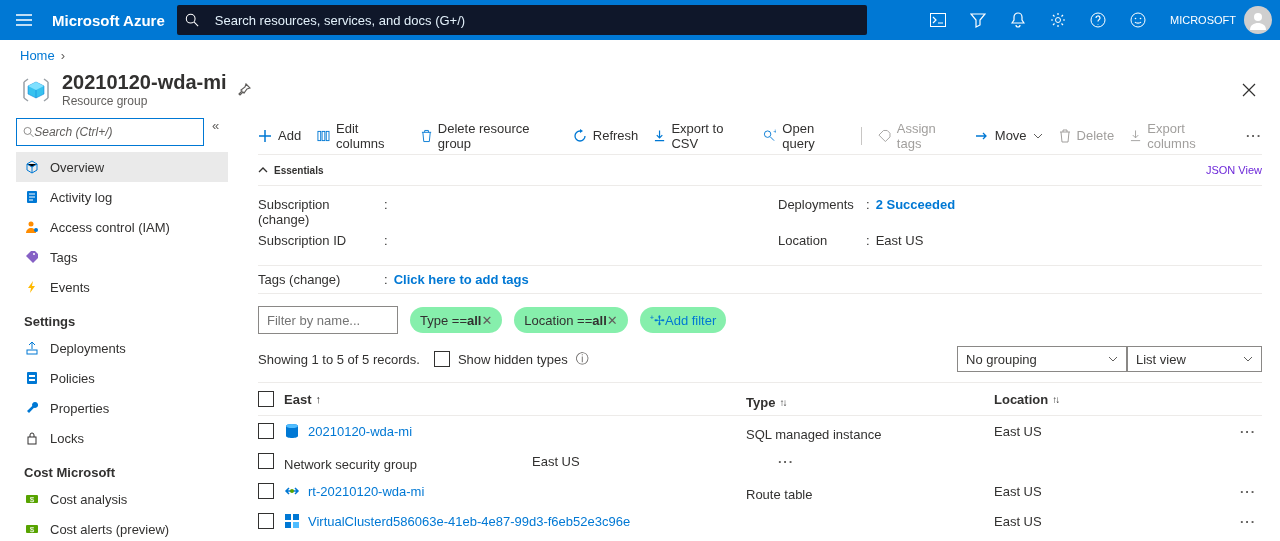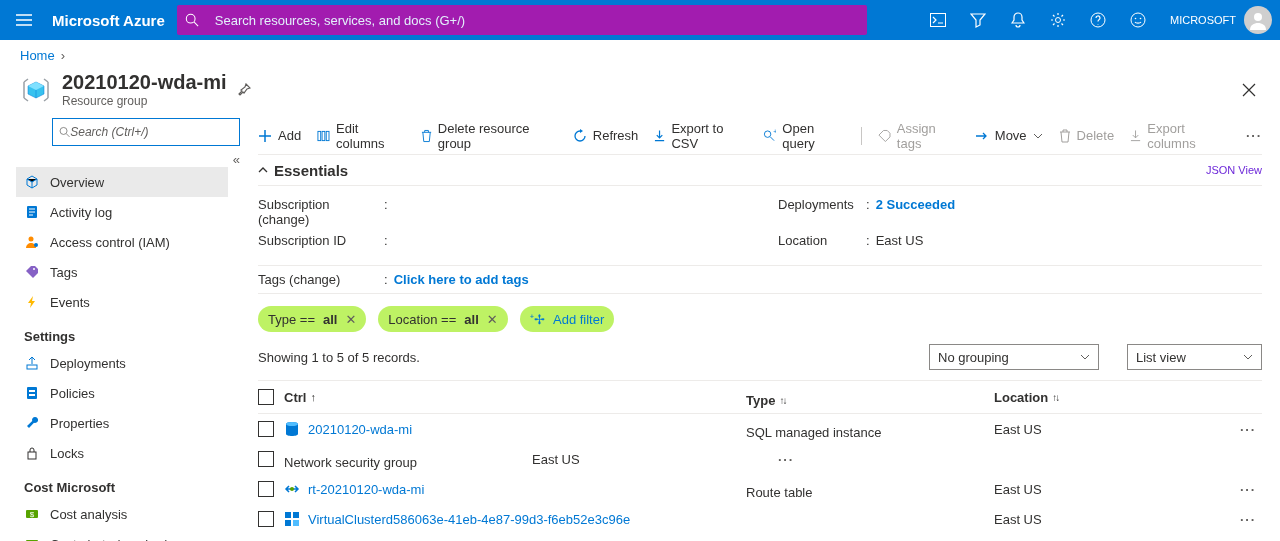--- a/index.html
+++ b/index.html
@@ -1,20 +1,20 @@
 <!DOCTYPE html>
 <html><head>
 <meta charset="utf-8">
 <style>
 * { box-sizing: border-box; margin: 0; padding: 0; font-family: "Segoe UI", Arial, sans-serif; }
 body { background: #fff; font-size: 13px; color: #323130; width: 1280px; height: 541px; overflow: hidden; }
 .topbar { height: 40px; background: #0078d4; display: flex; align-items: center; color: #fff; }
 .hamburger { width: 48px; display: flex; justify-content: center; align-items: center; height: 100%; cursor: pointer; }
 .brand { font-size: 15px; font-weight: 600; padding: 0 12px 0 4px; }
-.search-box { flex: 1; height: 30px; background: #a21caf; border-radius: 2px; display: flex; align-items: center; margin-right: 12px; max-width: 690px; }
+.search-box { flex: 1; height: 30px; background: #0f172a; border-radius: 2px; display: flex; align-items: center; margin-right: 12px; max-width: 690px; }
 .search-box input { background: transparent; border: none; outline: none; color: #fff; font-size: 13px; width: 100%; padding: 0 8px; }
 .search-box input::placeholder { color: #e3f1fb; }
 .search-box .sicon { margin: 0 8px; }
 .top-icons { display: flex; align-items: center; height: 100%; margin-left: auto; }
 .top-icons > div { width: 40px; height: 40px; display: flex; justify-content: center; align-items: center; cursor: pointer; }
 .top-account { padding: 0 8px 0 12px; font-size: 11px; text-align: right; }
 .avatar { width: 28px; height: 28px; border-radius: 50%; background: #cfcfcf; margin-right: 8px; display:flex;align-items:center;justify-content:center;}
 .breadcrumb-row { padding: 8px 0 4px 20px; display:flex; align-items:center; gap:6px; font-size:13px;}
 .breadcrumb-row a { color: #0078d4; text-decoration: none; }
 .page-head { display: flex; align-items: center; padding: 4px 20px 10px; }
@@ -22,46 +22,46 @@
 .page-title { font-size: 20px; font-weight: 600; }
 .page-subtype { font-size: 12px; color: #605e5c; }
 .pin { margin-left: 10px; cursor: pointer; }
 .close-btn { margin-left: auto; cursor: pointer; padding:4px;}
 .body-row { display: flex; height: calc(100% - 120px); }
 .sidebar { width: 240px; padding-left: 16px; }
 .side-search { border: 1px solid #0078d4; height: 28px; display: flex; align-items: center; padding: 0 6px; margin-bottom: 6px; width: 188px; }
 .side-search input { border: none; outline: none; font-size: 12px; width: 100%; }
 .side-search input::placeholder { color: #605e5c; font-style: italic; }
 .collapse-chev { margin-left: 8px; color:#605e5c; cursor:pointer;}
-.side-search-row { display:flex; align-items:flex-end;flex-direction:column;}
+.side-search-row { display:flex; align-items:flex-start;}
 .side-item { display: flex; align-items: center; height: 30px; padding: 0 8px; cursor: pointer; gap: 10px; font-size: 13px; width: 212px; }
 .side-item.selected { background: #eaeaea; }
 .side-item .ic { width: 16px; height: 16px; display:flex; align-items:center; justify-content:center;}
 .side-heading { font-weight: 600; font-size: 13px; padding: 12px 8px 4px; }
 .main { flex: 1; padding: 0 18px 0 18px; overflow:auto;}
 .toolbar { display: flex; align-items: center; height: 36px; gap: 16px; border-bottom: 1px solid transparent;}
 .tbtn { display: flex; align-items: center; gap: 6px; color: #323130; cursor: pointer; font-size: 13px;}
 .tbtn.blueicon svg, .tbtn.blueicon .gl { color: #0078d4; }
 .tbtn.disabled { color: #a19f9d; cursor:default;}
 .tdivider { width:1px; height:18px; background:#c8c6c4;}
 .essentials-bar { display:flex; align-items:center; height:32px; border-top:1px solid #edebe9; border-bottom:1px solid #edebe9;}
-.essentials-bar .ess-label { font-weight:600; font-size:15px;}
+.essentials-bar .ess-label { font-weight:600; font-size:10px;}
 .essentials-bar .chev { margin-right:6px;}
 .json-view { margin-left:auto; color:#6d28d9; cursor:pointer; font-size:11px;}
 .ess-grid { padding: 8px 0 6px; font-size:13px;}
 .ess-row { display:flex; padding:3px 0;}
 .ess-left { width: 520px; display:flex;}
 .ess-right { flex:1; display:flex;}
 .ess-key { color:#323130; width:120px;}
 .ess-sep { padding:0 6px;}
 .ess-val a { color:#0078d4; text-decoration:none;font-weight:bold;}
 .tags-row { border-top:1px solid #edebe9; border-bottom:1px solid #edebe9; padding:6px 0; display:flex; font-size:13px;margin-top:8px;}
 .filters-row { display:flex; align-items:center; gap:12px; padding:12px 0 8px;}
 .filter-input { border:1px solid #8a8886; height:28px; width:140px; padding:0 8px; font-size:13px;}
-.pill { background:#bef264; border-radius:14px; height:26px; display:flex; align-items:center; padding:0 10px; gap:8px; font-size:13px;}
+.pill { background:#86efac; border-radius:14px; height:26px; display:flex; align-items:center; padding:0 10px; font-size:13px;}
 .pill .bold { font-weight:600;}
 .pill .x { cursor:pointer; color:#605e5c;}
 .pill.add { color:#0078d4;}
 .showing-row { display:flex; align-items:center; gap:14px; padding:4px 0 10px; font-size:13px;}
 .checkbox { width:16px; height:16px; border:1px solid #323130; background:#fff; cursor:pointer; flex-shrink:0;}
 .dd { border:1px solid #8a8886; height:26px; display:flex; align-items:center; padding:0 8px; justify-content:space-between; cursor:pointer; background:#fff;}
 .dd.grouping{width:170px;} .dd.view{width:135px;}
 .table-head { display:flex; align-items:center; height:34px; border-top:1px solid #edebe9; border-bottom:1px solid #edebe9; font-weight:600;}
 .col-check{width:26px; display:flex; align-items:center;}
 .col-name{flex:1; display:flex; align-items:center; gap:4px;}
@@ -401,60 +401,66 @@
         </div>
       </div>
     </div>
     <div class="tags-row">
       <span class="ess-key" style="width:120px"><span>Tags</span> (<a>change</a>)</span>
       <span class="ess-sep">:</span>
       <span class="ess-val"><a>Click here to add tags</a></span>
     </div>
 
     <div class="filters-row">
+      <input class="filter-input" placeholder="Filter by name..." style="">
       <div class="pill">
           <span>Type == </span>
           <span class="bold">all</span>
           <span class="x">✕</span>
         </div>
       <div class="pill">
           <span>Location == </span>
           <span class="bold">all</span>
           <span class="x">✕</span>
         </div>
       <div class="pill add">
           <span>⁺✢</span>
           <span>Add filter</span>
         </div>
     </div>
 
     <div class="showing-row">
       <span>Showing 1 to 5 of 5 records.</span>
-      <div style="margin-left:auto; display:flex; gap:28px;">
+      <span style="display:flex; align-items:center; gap:8px;">
+        <span class="checkbox"></span>
+        <span>Show hidden types</span>
+        <span style="color:#605e5c;">ⓘ</span>
+      </span>
+      <div style="margin-left:auto; display:flex; gap:0;">
         <div class="dd grouping">
             <span>No grouping</span>
             <svg width="10" height="6" viewBox="0 0 10 6">
               <path d="M1 1l4 4 4-4" stroke="#605e5c" fill="none"></path>
             </svg>
           </div>
         <div class="dd view">
             <span>List view</span>
             <svg width="10" height="6" viewBox="0 0 10 6">
               <path d="M1 1l4 4 4-4" stroke="#605e5c" fill="none"></path>
             </svg>
           </div>
       </div>
     </div>
 
     <div class="table-head">
       <div class="col-check">
           <span class="checkbox"></span>
         </div>
       <div class="col-name">
-          <span>Ctrl</span>
+          <span>East</span>
           <span class="sort-arrow">↑</span>
         </div>
       <div class="col-type">
           <span>Type</span>
           <span class="updown">↑↓</span>
         </div>
       <div class="col-loc">
           <span>Location</span>
           <span class="updown">↑↓</span>
         </div>

